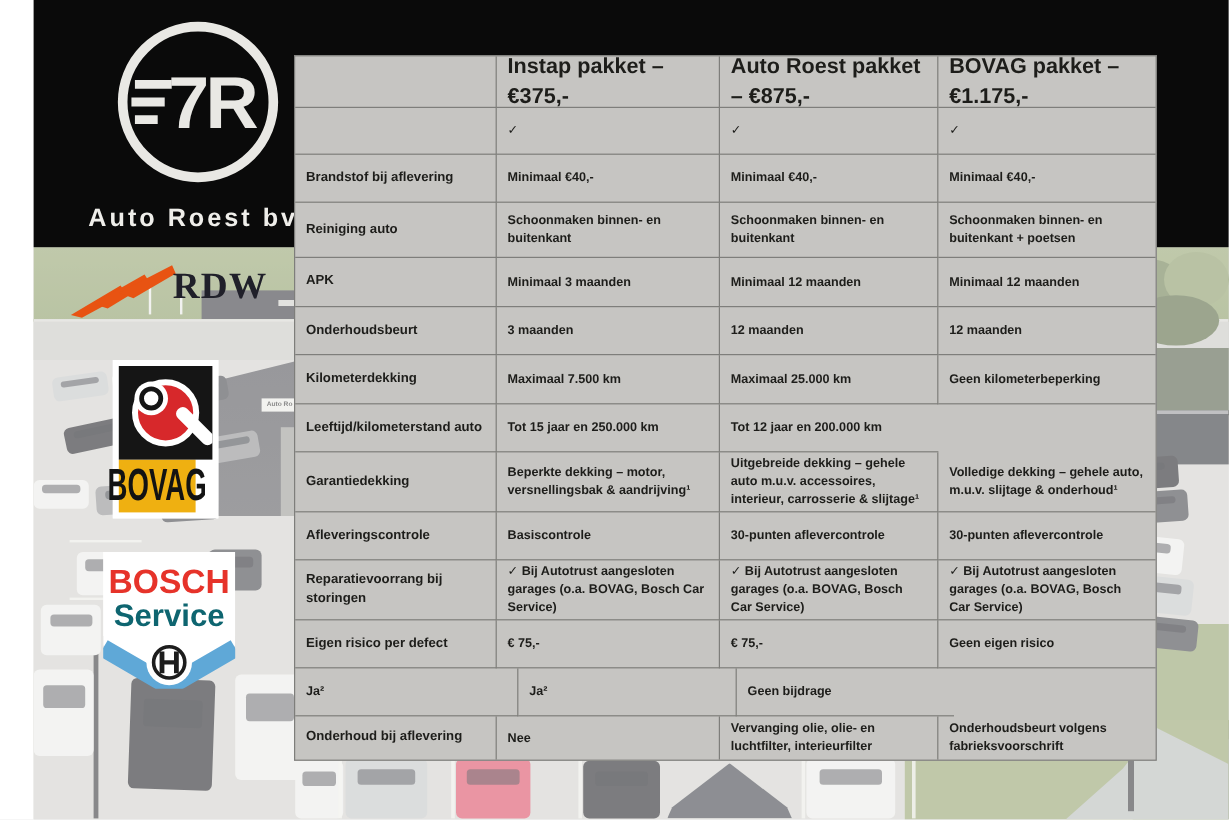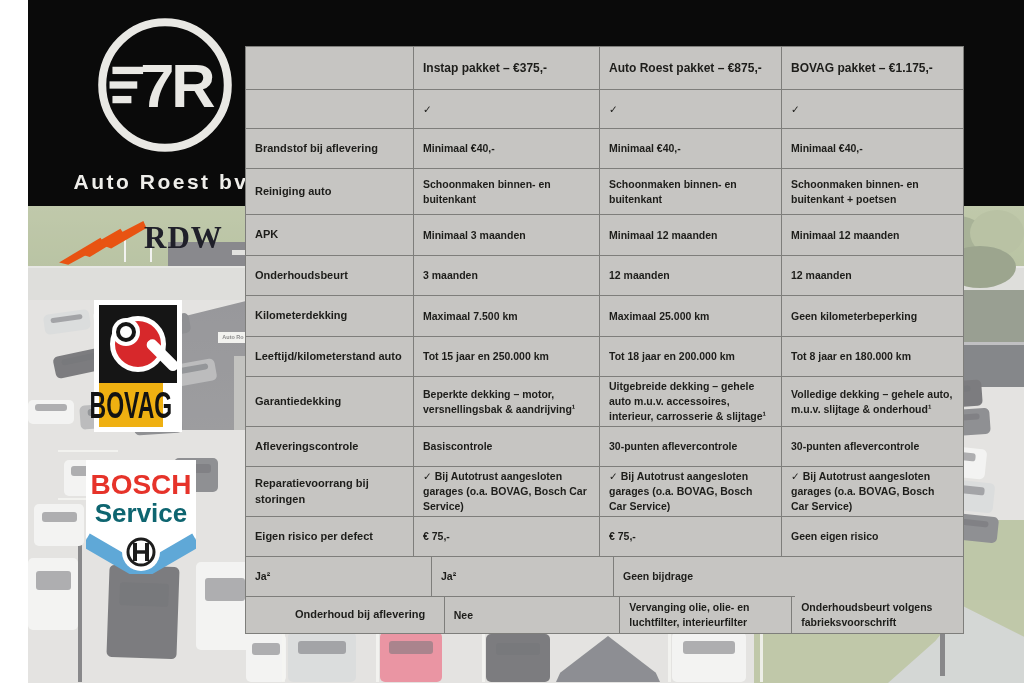--- a/index.html
+++ b/index.html
@@ -70,21 +70,21 @@
 
   
   .pkg-table{position:absolute;left:245px;top:46px;width:719px;background:#c6c5c2;
        border:1px solid #7e7e7b;box-sizing:border-box;z-index:10;color:#1d1d1a;}
   .t-row{display:flex;}
   .t-cell{box-sizing:border-box;border-right:1px solid #7e7e7b;border-bottom:1px solid #7e7e7b;
        display:flex;align-items:center;padding:2px 10px 2px 9px;font-weight:bold;
        font-size:10.5px;line-height:1.4;}
   .t-cell:last-child{border-right:none;}
   .t-row:last-child .t-cell{border-bottom:none;}
-  .t-head .t-cell{font-size:12px;}
+  .t-head .t-cell{font-size:18px;}
   .t-label{font-size:11px;}
 </style>
 </head>
 <body>
 
 <div class="stage">
 
   <div class="photo">
     <div class="scene">
       <div class="grass-top"></div>
@@ -303,24 +303,21 @@
         </div>
       </div>
       <div class="t-row" style="height: 40px;">
         <div class="t-cell t-label" style="width: 168px;">
           <span>Leeftijd/kilometerstand auto</span>
         </div>
         <div class="t-cell" style="width: 186px;">
           <span>Tot 15 jaar en 250.000 km</span>
         </div>
         <div class="t-cell" style="width: 182px;">
-          <span>Tot 18 jaar en 200.000 km</span>
-        </div>
-        <div class="t-cell" style="width: 181px;">
-          <span>Tot 8 jaar en 180.000 km</span>
+          <span>Tot 12 jaar en 200.000 km</span>
         </div>
       </div>
       <div class="t-row" style="height: 50px;">
         <div class="t-cell t-label" style="width: 168px;">
           <span>Garantiedekking</span>
         </div>
         <div class="t-cell" style="width: 186px;">
           <span>Beperkte dekking – motor, versnellingsbak &amp; aandrijving¹</span>
         </div>
         <div class="t-cell" style="width: 182px;">
@@ -376,21 +373,21 @@
         <div class="t-cell" style="width: 186px;">
           <span>Ja²</span>
         </div>
         <div class="t-cell" style="width: 182px;">
           <span>Ja²</span>
         </div>
         <div class="t-cell" style="width: 181px;">
           <span>Geen bijdrage</span>
         </div>
       </div>
-      <div class="t-row" style="height: 36px; padding-left: 40px;">
+      <div class="t-row" style="height: 36px;">
         <div class="t-cell t-label" style="width: 168px;">
           <span>Onderhoud bij aflevering</span>
         </div>
         <div class="t-cell" style="width: 186px;">
           <span>Nee</span>
         </div>
         <div class="t-cell" style="width: 182px;">
           <span>Vervanging olie, olie- en luchtfilter, interieurfilter</span>
         </div>
         <div class="t-cell" style="width: 181px;">

